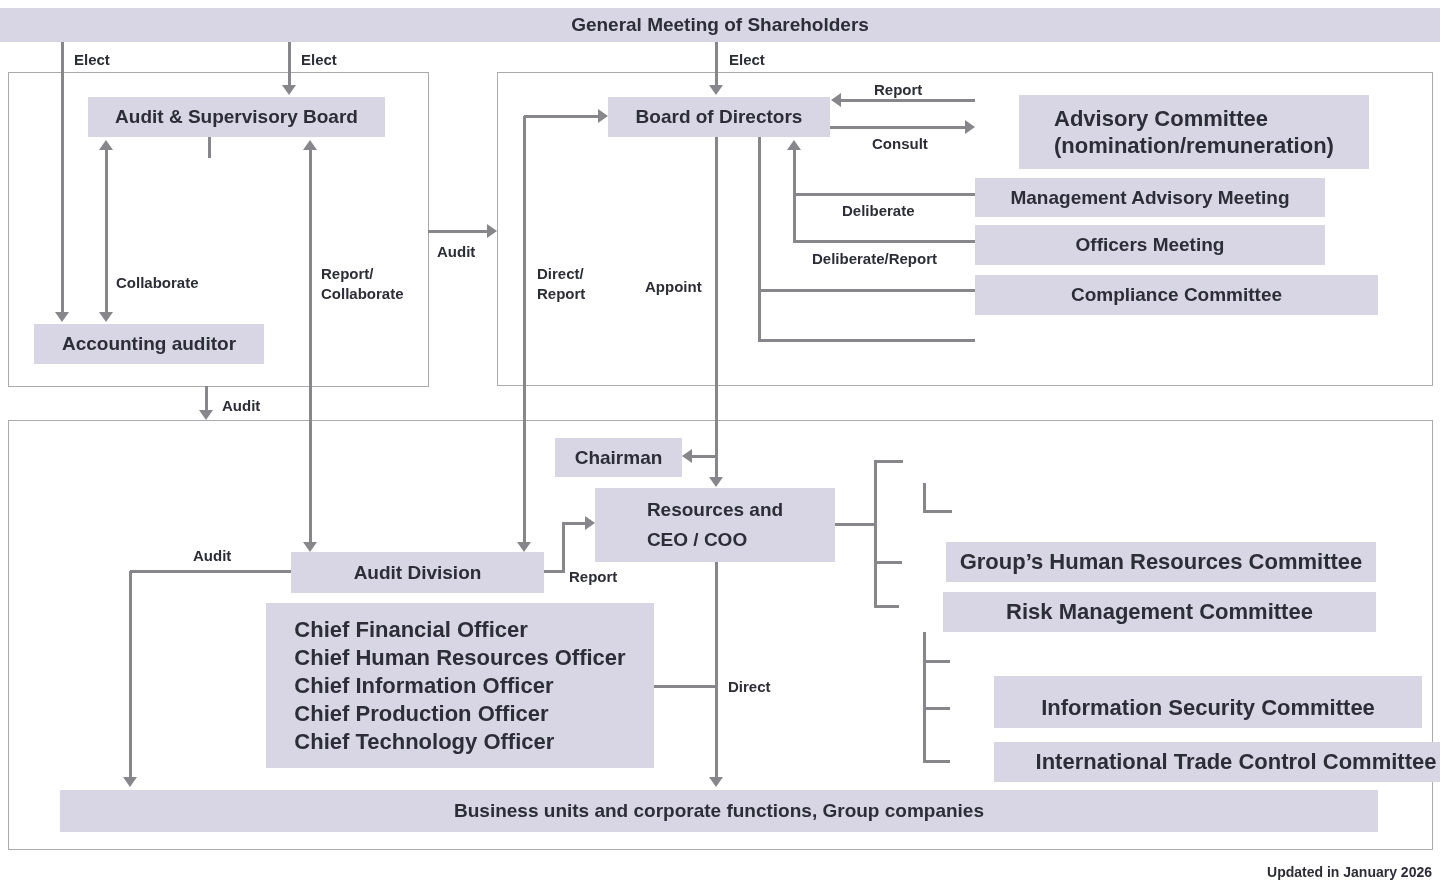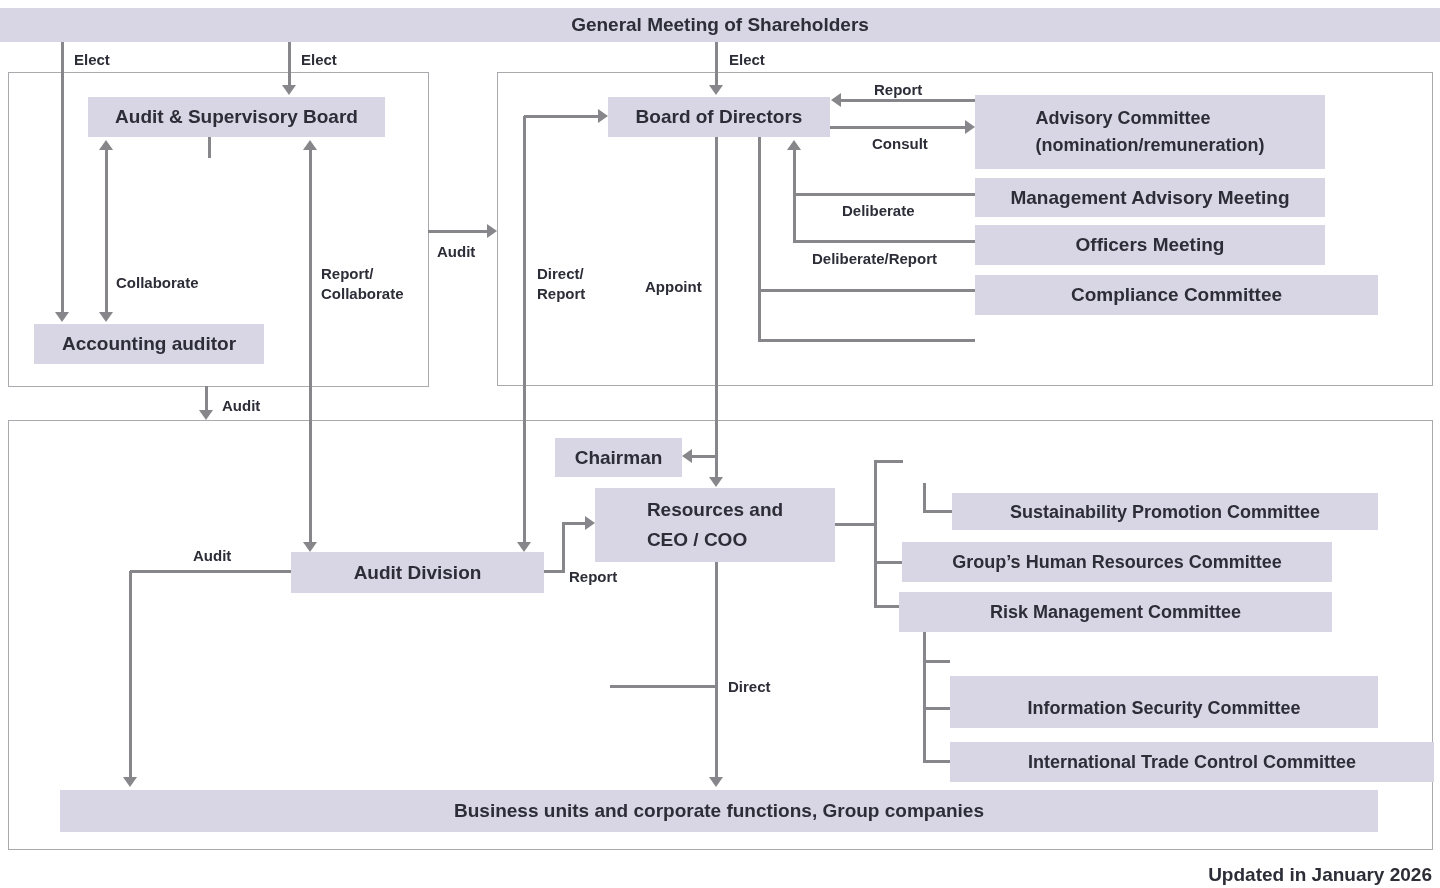--- a/index.html
+++ b/index.html
@@ -9,37 +9,37 @@
   #canvas{
     position:relative; width:1440px; height:888px; background:var(--bg);
     font-family:"Liberation Sans","DejaVu Sans",sans-serif; font-weight:bold; color:var(--text);
     overflow:hidden;
   }
   .box{
     position:absolute; background:var(--fill); color:var(--text);
     display:flex; align-items:center; justify-content:center; 
     font-size:19px; line-height:24px; white-space:pre-line;
   }
-  .box.f18{font-size:18px;}
+  .box.f18{font-size:22px;margin-left:44px;}
   .box.lh27{line-height:27px;}
   .box.lh28{line-height:28px;}
   .box.lh30{line-height:30px;}
   .lbl{
     position:absolute; font-size:15px; line-height:20px; color:var(--text);
     white-space:pre-line;
   }
   .frame{position:absolute; border:1px solid var(--border);}
   .vl{position:absolute; width:3px; background:var(--line);}
   .hl{position:absolute; height:3px; background:var(--line);}
   .ah{position:absolute; width:0; height:0;}
   .ah-down{border-left:7px solid transparent;border-right:7px solid transparent;border-top:10px solid var(--line);}
   .ah-up{border-left:7px solid transparent;border-right:7px solid transparent;border-bottom:10px solid var(--line);}
   .ah-left{border-top:7px solid transparent;border-bottom:7px solid transparent;border-right:10px solid var(--line);}
   .ah-right{border-top:7px solid transparent;border-bottom:7px solid transparent;border-left:10px solid var(--line);}
-  .footer{position:absolute; right:8px; top:864px; font-size:19px;}
+  .footer{position:absolute; right:8px; top:864px; font-size:14px;}
 </style>
 </head>
 <body>
 
 <div id="canvas">
 
   <div class="box" style="left:0px;top:8px;width:1440px;height:34px">General Meeting of Shareholders</div>
 
   <div class="frame" style="left:8px;top:72px;width:419px;height:313px"></div>
   <div class="frame" style="left:497px;top:72px;width:934px;height:312px"></div>
@@ -136,25 +136,29 @@
   <div class="box" style="left:975px;top:275px;width:403px;height:40px">Compliance Committee</div>
 
 
   <div class="box" style="left:555px;top:438px;width:127px;height:39px">Chairman</div>
 
   <div class="box lh30" style="left:595px;top:488px;width:240px;height:74px">Resources and
 CEO / COO</div>
 
   <div class="box" style="left:291px;top:552px;width:253px;height:41px">Audit Division</div>
 
+  <div class="box f18 lh28" style="left:222px;top:603px;width:388px;height:165px">Chief Financial Officer
+Chief Human Resources Officer
+Chief Information Officer
+Chief Production Officer
+Chief Technology Officer</div>
 
   <div class="box" style="left:60px;top:790px;width:1318px;height:42px">Business units and corporate functions, Group companies</div>
 
 
-  <div class="box f18" style="left:952px;top:493px;width:426px;height:37px">Sustainability Promotion Committee</div>
 
   <div class="box f18" style="left:902px;top:542px;width:430px;height:40px">Group’s Human Resources Committee</div>
 
   <div class="box f18" style="left:899px;top:592px;width:433px;height:40px">Risk Management Committee</div>
 
   <div class="box f18" style="left:950px;top:676px;width:428px;height:44px">Central Safety and Health Committee</div>
 
   <div class="box f18" style="left:950px;top:688px;width:428px;height:40px">Information Security Committee</div>
 
   <div class="box f18" style="left:950px;top:742px;width:484px;height:40px">International Trade Control Committee</div>

